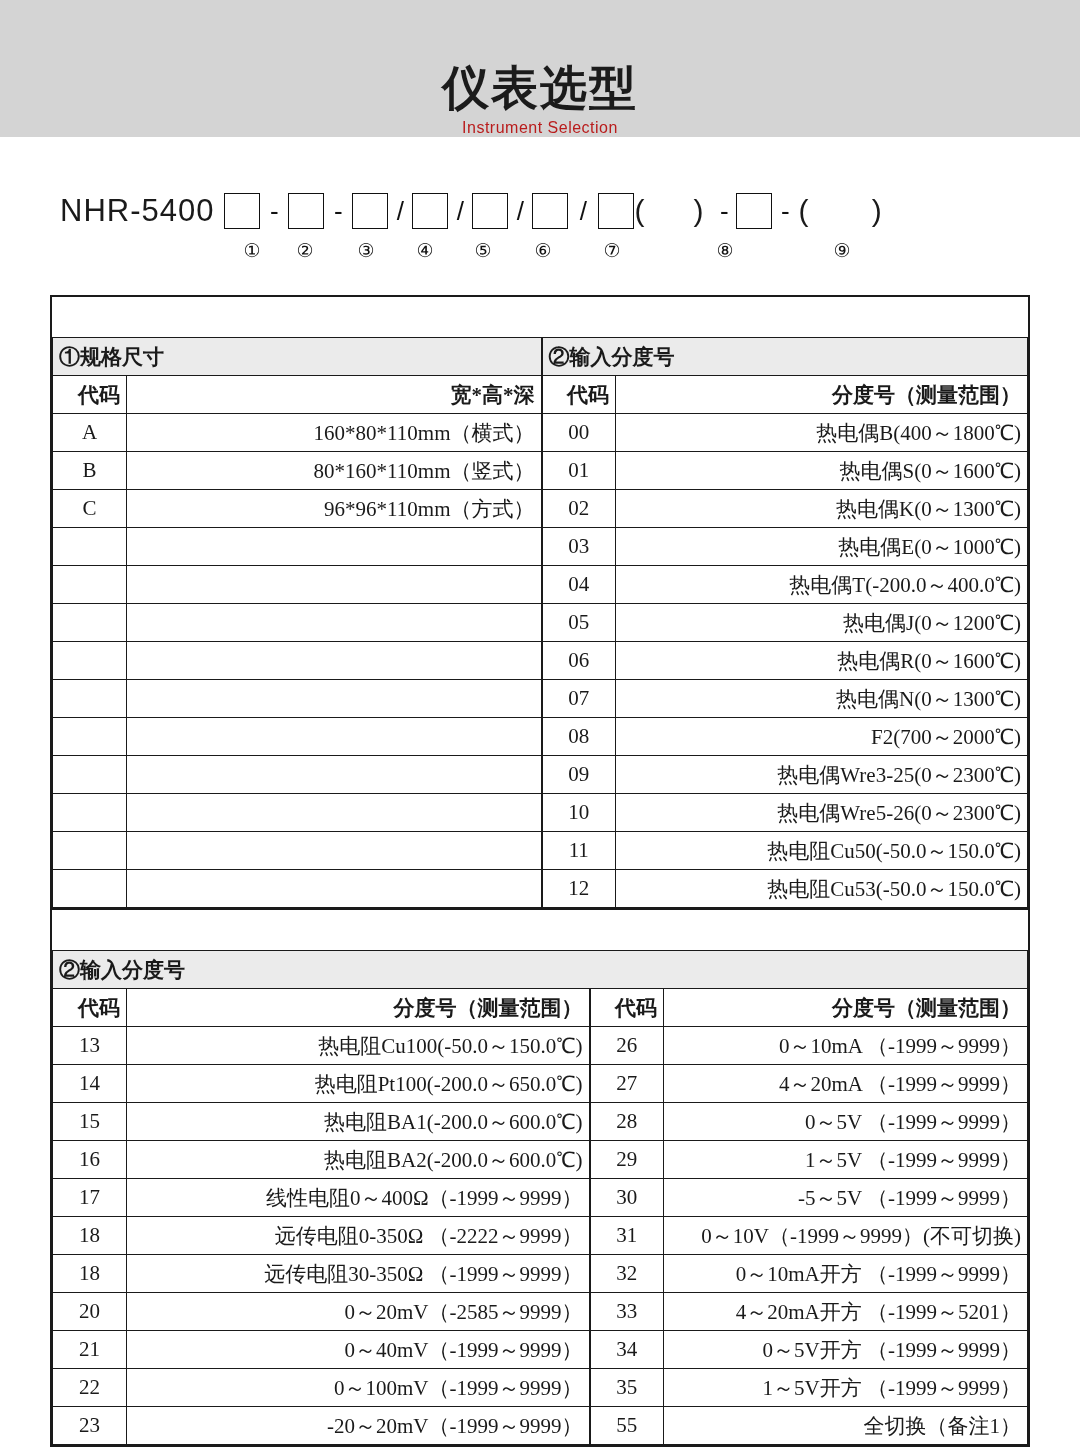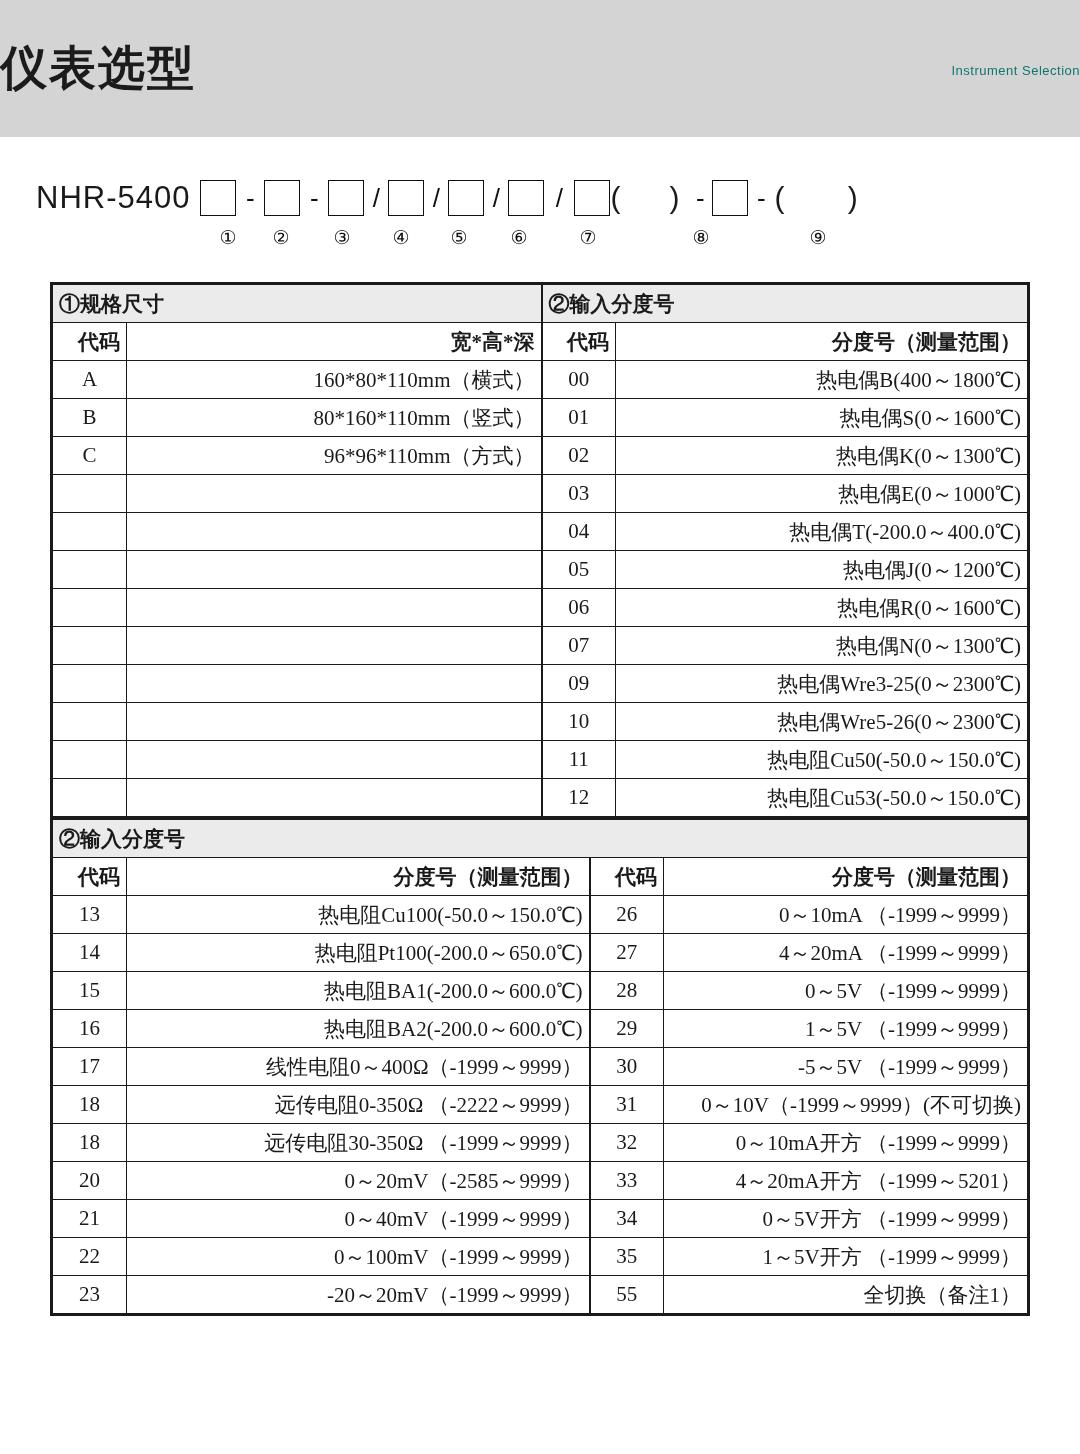--- a/index.html
+++ b/index.html
@@ -13,43 +13,44 @@
     font-family: "Liberation Serif", serif;
     color: #1a1a1a;
     position: relative;
   }
   
   .banner {
     background: #d4d4d4;
     height: 137px;
     width: 100%;
     display: flex;
+    flex-direction: column;
     align-items: center;
-    justify-content: space-between;
+    justify-content: flex-end;
     box-sizing: border-box;
   }
   .banner-cn {
     font-family: "Liberation Sans", sans-serif;
     font-weight: bold;
     font-size: 47px;
     letter-spacing: 2px;
     color: #1b1b1b;
     line-height: 1.15;
   }
   .banner-en {
     font-family: "Liberation Sans", sans-serif;
-    font-size: 13px;
-    color: #0f766e;
+    font-size: 16px;
+    color: #b91c1c;
     letter-spacing: 0.5px;
     margin-top: 4px;
   }
   
   .model-area {
-    margin-top: 35px;
-    padding-left: 36px;
+    margin-top: 48px;
+    padding-left: 60px;
     height: 96px;
     position: relative;
   }
   .model-row {
     display: flex;
     align-items: center;
     height: 52px;
     font-size: 30px;
     font-family: "Liberation Sans", sans-serif;
   }
@@ -87,20 +88,21 @@
 
   
   .tbl-wrap {
     margin: 14px 50px 0 50px;
     border: 2px solid #1a1a1a;
   }
   table.spec {
     border-collapse: collapse;
     width: 100%;
     table-layout: fixed;
+    margin-top: 40px;
   }
   table.spec td, table.spec th {
     border: 1px solid #1a1a1a;
     padding: 3px 6px;
     font-size: 21px;
     font-family: "Liberation Serif", serif;
     vertical-align: middle;
     height: 38px;
     box-sizing: border-box;
   }
@@ -240,20 +242,26 @@
       </tr>
       <tr>
         <td class="code-cell"></td>
         <td class="val-cell"></td>
         <td class="code-cell divider-col">07</td>
         <td class="val-cell">热电偶N(0～1300℃)</td>
       </tr>
       <tr>
         <td class="code-cell"></td>
         <td class="val-cell"></td>
+        <td class="code-cell divider-col">08</td>
+        <td class="val-cell">F2(700～2000℃)</td>
+      </tr>
+      <tr>
+        <td class="code-cell"></td>
+        <td class="val-cell"></td>
         <td class="code-cell divider-col">09</td>
         <td class="val-cell">热电偶Wre3-25(0～2300℃)</td>
       </tr>
       <tr>
         <td class="code-cell"></td>
         <td class="val-cell"></td>
         <td class="code-cell divider-col">10</td>
         <td class="val-cell">热电偶Wre5-26(0～2300℃)</td>
       </tr>
       <tr>

